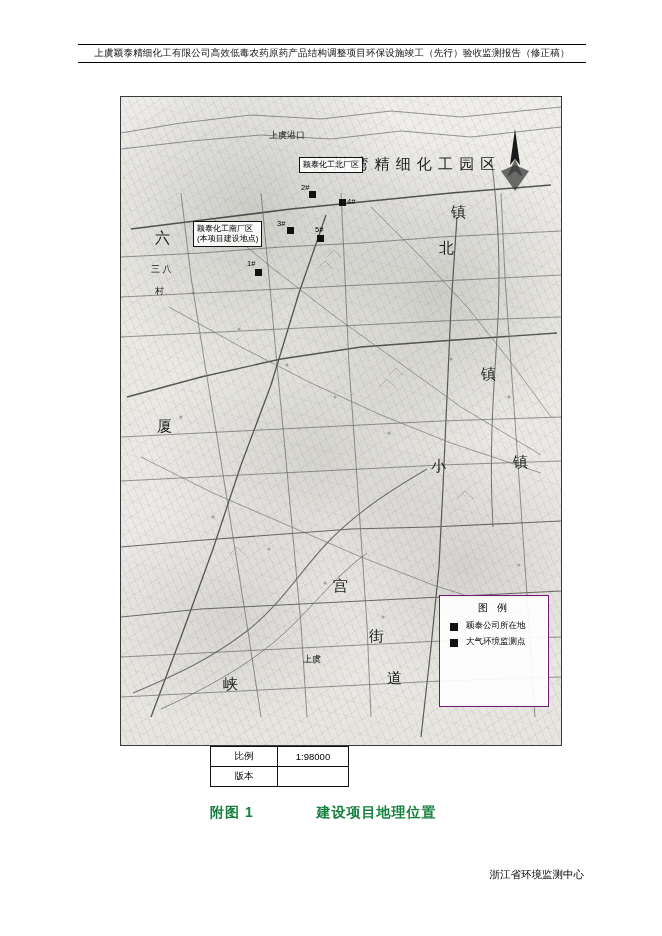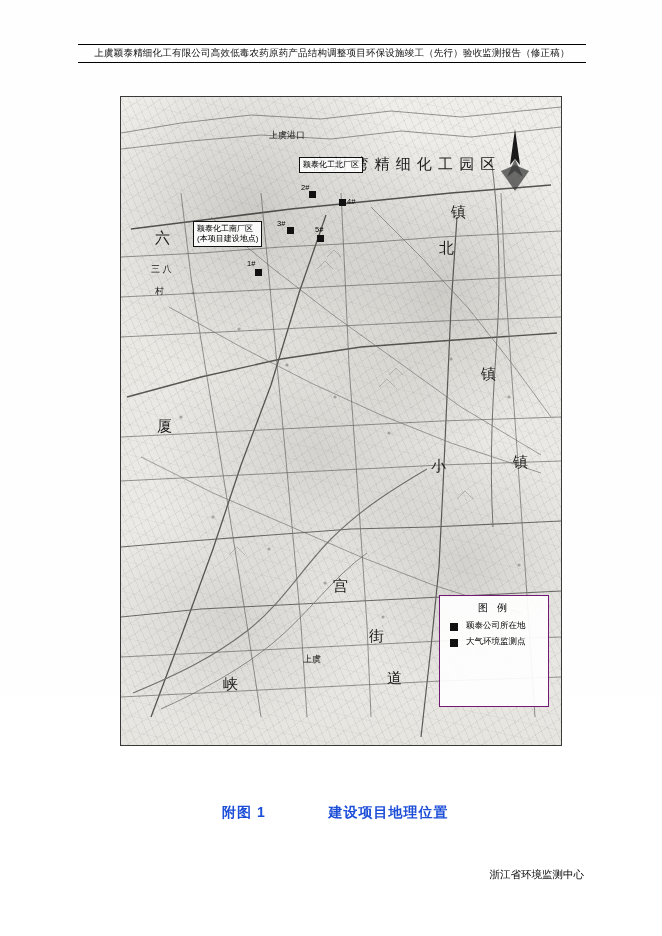--- a/index.html
+++ b/index.html
@@ -162,23 +162,22 @@
   }
   .info-table td.label { width: 54px; }
   .info-table td.value { width: 58px; }
 
   
   .fig-caption {
     position: absolute;
     left: 210px; top: 804px;
     font-size: 14px;
     font-weight: bold;
-    color: #1d4ed8;
+    color: #15803d;
     letter-spacing: 1px;
-    margin-left: 12px;
   }
   .fig-caption .fig-title {
     margin-left: 58px;
   }
 
   
   .page-number {
     position: absolute;
     left: 0; top: 870px;
     width: 662px;
@@ -332,20 +331,32 @@
         <div class="legend-swatch"></div>
         <div class="legend-text">颖泰公司所在地</div>
       </div>
       <div class="legend-row">
         <div class="legend-swatch"></div>
         <div class="legend-text">大气环境监测点</div>
       </div>
     </div>
   </div>
 
+  <table class="info-table">
+    <tbody>
+        <tr>
+      <td class="label">比例</td>
+      <td class="value">1:98000</td>
+    </tr>
+    <tr>
+      <td class="label">版本</td>
+      <td class="value"></td>
+    </tr>
+  </tbody>
+    </table>
 
   <div class="fig-caption">
     <span>附图 1</span>
     <span class="fig-title">建设项目地理位置</span>
   </div>
 
   <div class="footer-org">浙江省环境监测中心</div>
 
 </div>
 

